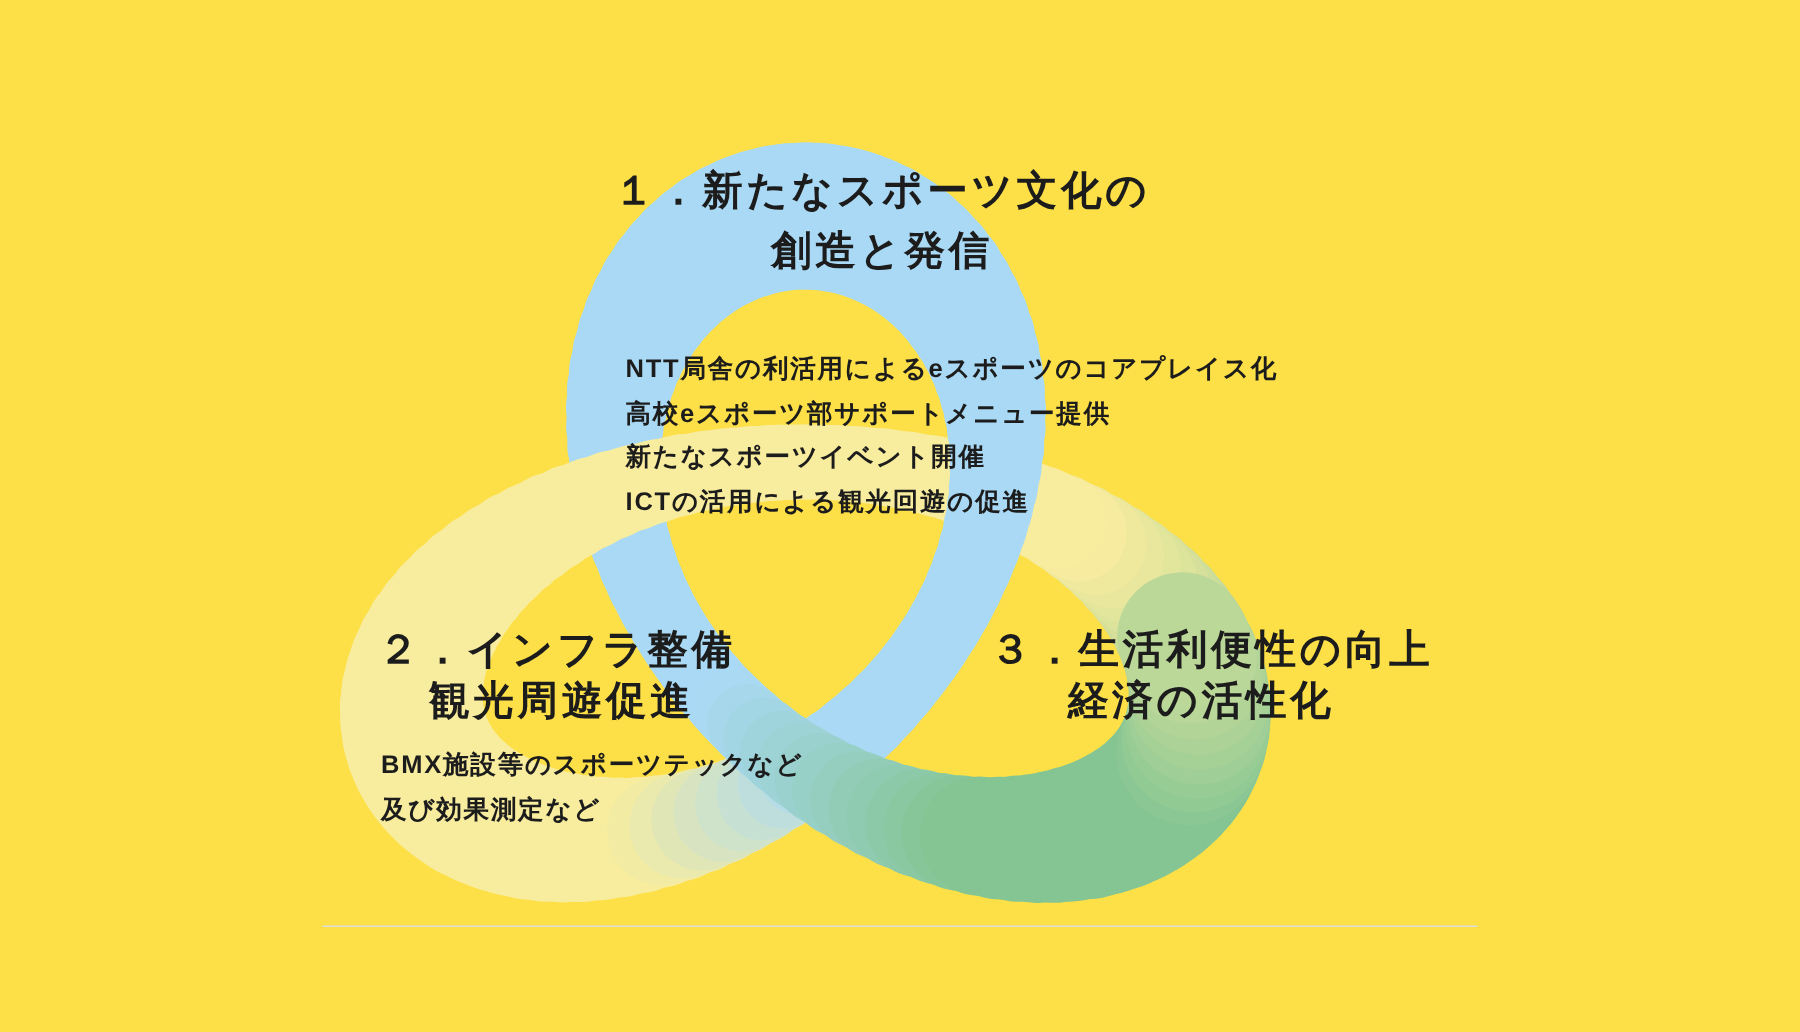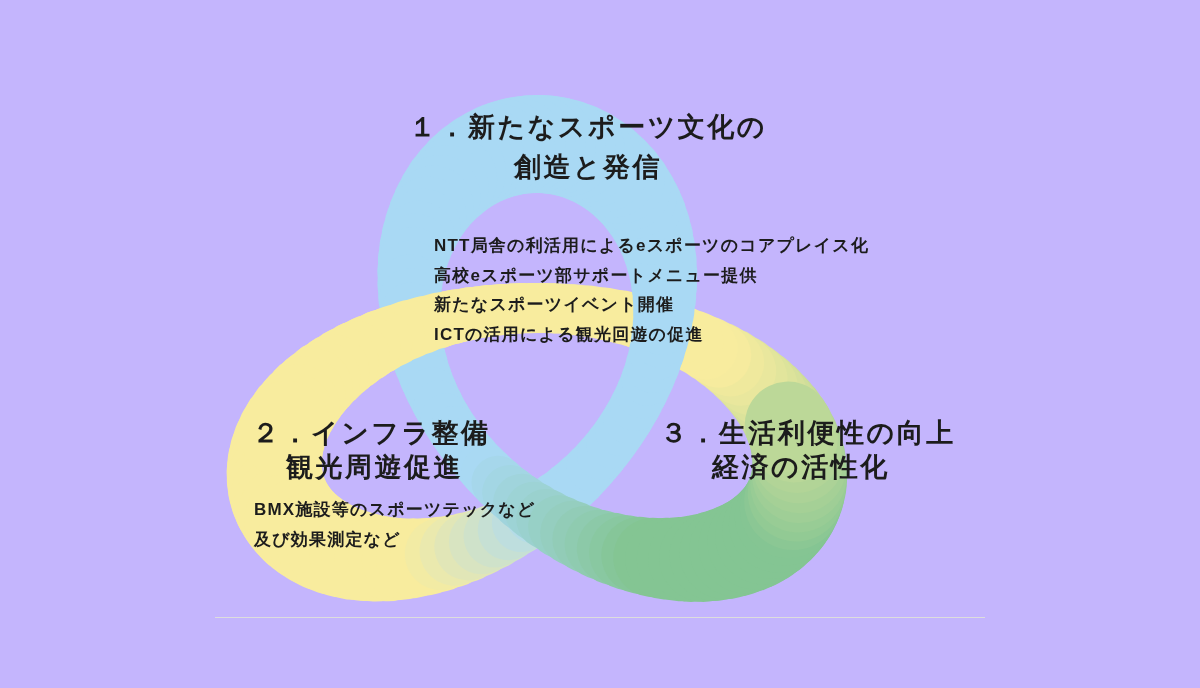--- a/index.html
+++ b/index.html
@@ -1,17 +1,17 @@
 <!DOCTYPE html>
 <html><head>
 <meta charset="utf-8">
 <style>
   html,body{margin:0;padding:0;background:#ffffff;}
   .stage{
-    position:relative;width:1200px;height:688px;background:#c4b5fd;overflow:hidden;
+    position:relative;width:1200px;height:688px;background:#fde047;overflow:hidden;
     font-family:"Liberation Sans","DejaVu Sans",sans-serif;color:#1c1c1c;
   }
   #knot{position:absolute;left:0;top:0;z-index:0;}
   .txt{position:absolute;z-index:2;white-space:nowrap;color:#1c1c1c;}
   .title{font-size:27px;font-weight:700;letter-spacing:2.5px;line-height:34px;}
   .centered{transform:translateX(-50%);text-align:center;}
   .bullets{font-size:17px;font-weight:700;letter-spacing:1.2px;line-height:29.5px;}
   .divider{position:absolute;left:215px;top:617px;width:770px;height:1px;background:#dddddd;z-index:1;}
 </style>
 </head>
@@ -220,21 +220,21 @@
       <path d="M322.7 379.0L318.5 382.9L314.4 386.8" fill="none" stroke="rgb(248,236,158)" stroke-width="75.6" stroke-linecap="round" stroke-linejoin="round"></path>
       <path d="M313.6 387.6L309.7 391.6L306.1 395.6" fill="none" stroke="rgb(248,236,158)" stroke-width="78.1" stroke-linecap="round" stroke-linejoin="round"></path>
       <path d="M305.3 396.5L301.9 400.6L298.7 404.7" fill="none" stroke="rgb(248,236,158)" stroke-width="80.6" stroke-linecap="round" stroke-linejoin="round"></path>
       <path d="M298.0 405.7L295.0 409.8L292.2 414.0" fill="none" stroke="rgb(248,236,158)" stroke-width="83.0" stroke-linecap="round" stroke-linejoin="round"></path>
       <path d="M291.6 414.9L289.1 419.2L286.7 423.4" fill="none" stroke="rgb(248,236,158)" stroke-width="85.2" stroke-linecap="round" stroke-linejoin="round"></path>
       <path d="M286.2 424.3L284.1 428.6L282.2 432.8" fill="none" stroke="rgb(248,236,158)" stroke-width="87.1" stroke-linecap="round" stroke-linejoin="round"></path>
     </svg>
 
   <div class="txt title centered" style="left:588px;top:110px;">１．新たなスポーツ文化の</div>
   <div class="txt title centered" style="left:588px;top:150px;">創造と発信</div>
-  <div class="txt bullets" style="left:417px;top:231px;margin-left:17px;">
+  <div class="txt bullets" style="left:417px;top:231px;">
     <div>NTT局舎の利活用によるeスポーツのコアプレイス化</div>
     <div>高校eスポーツ部サポートメニュー提供</div>
     <div>新たなスポーツイベント開催</div>
     <div>ICTの活用による観光回遊の促進</div>
   </div>
 
   <div class="txt title" style="left:252px;top:416px;">２．インフラ整備</div>
   <div class="txt title" style="left:286px;top:450px;">観光周遊促進</div>
   <div class="txt bullets" style="left:254px;top:495px;">
     <div>BMX施設等のスポーツテックなど</div>

